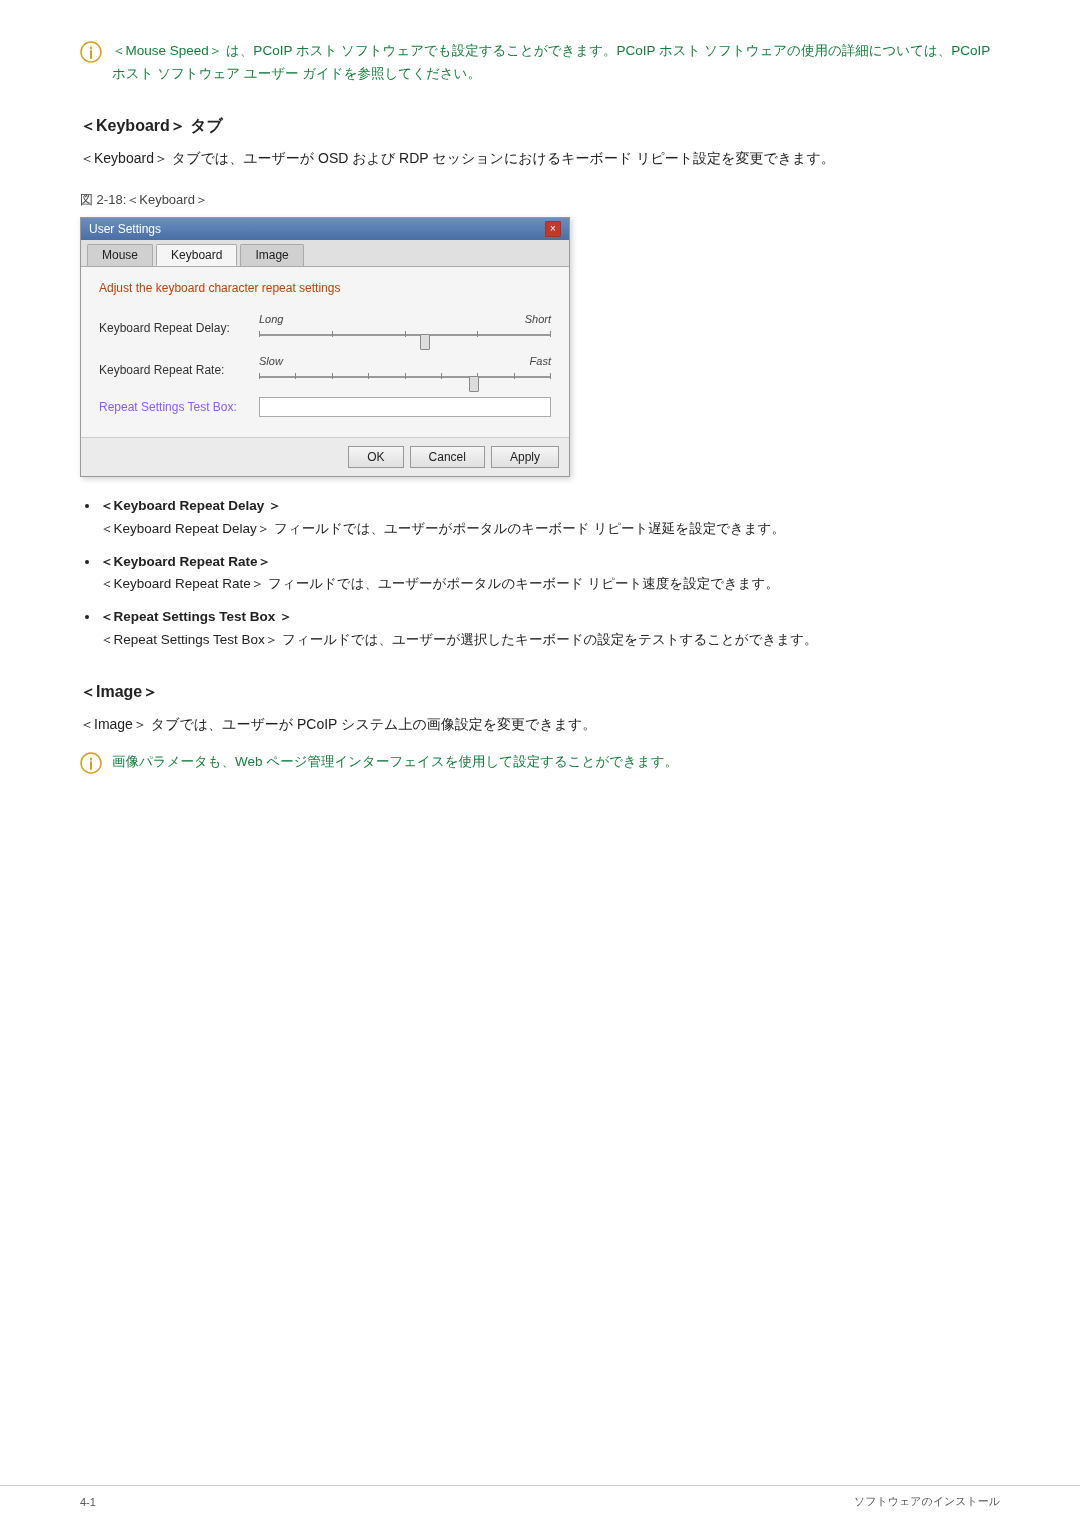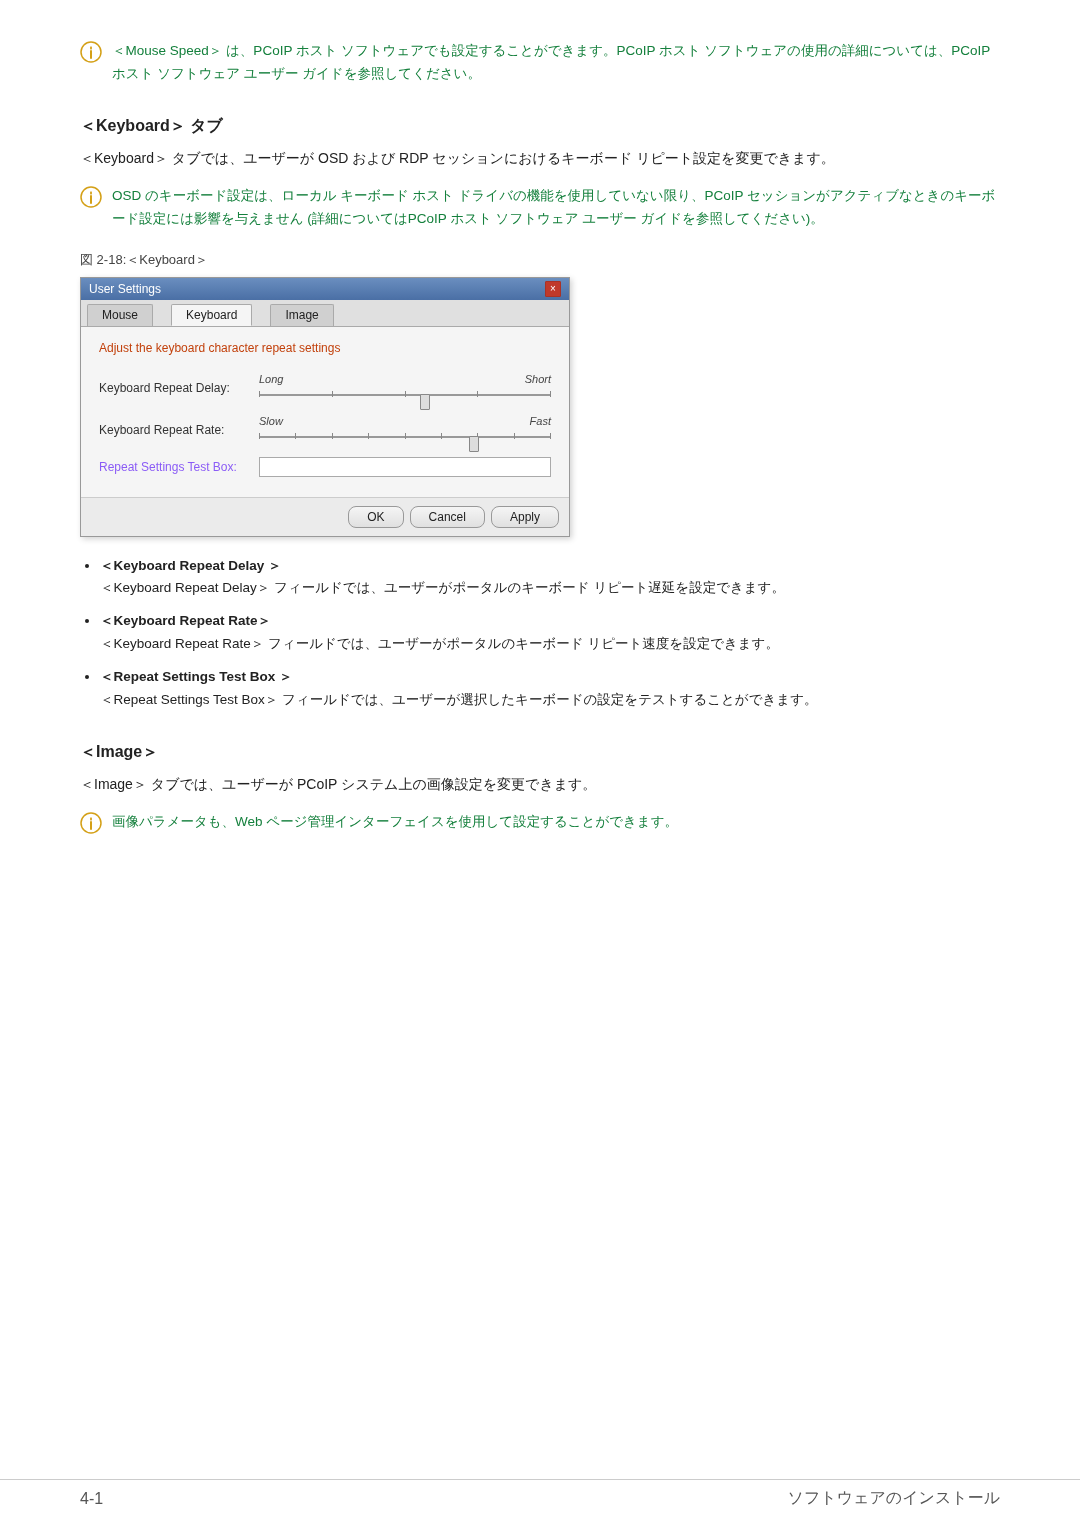--- a/index.html
+++ b/index.html
@@ -84,21 +84,21 @@
       color: #fff;
       cursor: pointer;
       border-radius: 1px;
     }
     .dialog-tabs {
       display: flex;
       background: #e0e0e0;
       border-bottom: 1px solid #aaa;
       padding-top: 4px;
       padding-left: 6px;
-      gap: 16px;
+      gap: 1px;
     }
     .dialog-tab {
       padding: 3px 14px;
       font-size: 12px;
       border: 1px solid #aaa;
       border-bottom: none;
       background: #d0d0d0;
       cursor: pointer;
       color: #222;
       margin-right: 2px;
@@ -187,21 +187,21 @@
       background: #ebebeb;
       border-top: 1px solid #ccc;
       gap: 6px;
     }
     .dialog-btn {
       padding: 3px 18px;
       font-size: 12px;
       border: 1px solid #999;
       background: linear-gradient(to bottom, #f5f5f5, #e0e0e0);
       cursor: pointer;
-      border-radius: 8px;
+      border-radius: 0;
       color: #222;
     }
     
     .bullet-list {
       margin: 10px 0 10px 20px;
     }
     .bullet-item {
       margin-bottom: 10px;
       font-size: 13.5px;
       line-height: 1.7;
@@ -215,21 +215,21 @@
       position: absolute;
       bottom: 18px;
       left: 0;
       right: 0;
       display: flex;
       justify-content: space-between;
       align-items: center;
       padding: 0 80px;
       border-top: 1px solid #ccc;
       padding-top: 8px;
-      font-size: 16px;
+      font-size: 11px;
       color: #555;
     }
     
     .delay-thumb { left: 60%; }
     .rate-thumb { left: 72%; }
   </style>
 </head>
 <body>
 
 <div class="page">
@@ -240,28 +240,20 @@
       <path d="M11 5 Q13 7 11 9 Q9 7 11 5Z" fill="#d4a017"></path>
       <line x1="11" y1="10" x2="11" y2="17" stroke="#d4a017" stroke-width="2" stroke-linecap="round"></line>
     </svg>
     <span class="note-text">＜Mouse Speed＞ は、PCoIP ホスト ソフトウェアでも設定することができます。PCoIP ホスト ソフトウェアの使用の詳細については、PCoIP ホスト ソフトウェア ユーザー ガイドを参照してください。</span>
   </div>
 
   <div class="section-heading">＜Keyboard＞ タブ</div>
 
   <div class="section-desc">＜Keyboard＞ タブでは、ユーザーが OSD および RDP セッションにおけるキーボード リピート設定を変更できます。</div>
 
-  <div class="note-block">
-    <svg class="note-icon" viewBox="0 0 22 22" xmlns="http://www.w3.org/2000/svg">
-      <circle cx="11" cy="11" r="10" fill="none" stroke="#d4a017" stroke-width="1.5"></circle>
-      <path d="M11 5 Q13 7 11 9 Q9 7 11 5Z" fill="#d4a017"></path>
-      <line x1="11" y1="10" x2="11" y2="17" stroke="#d4a017" stroke-width="2" stroke-linecap="round"></line>
-    </svg>
-    <span class="note-text">OSD のキーボード設定は、ローカル キーボード ホスト ドライバの機能を使用していない限り、PCoIP セッションがアクティブなときのキーボード設定には影響を与えません (詳細についてはPCoIP ホスト ソフトウェア ユーザー ガイドを参照してください)。</span>
-  </div>
 
   <div class="figure-label">図 2-18:＜Keyboard＞</div>
 
   <div class="dialog-wrapper">
     <div class="dialog">
 
       <div class="dialog-titlebar">
         <span>User Settings</span>
         <div class="dialog-close">×</div>
       </div>

